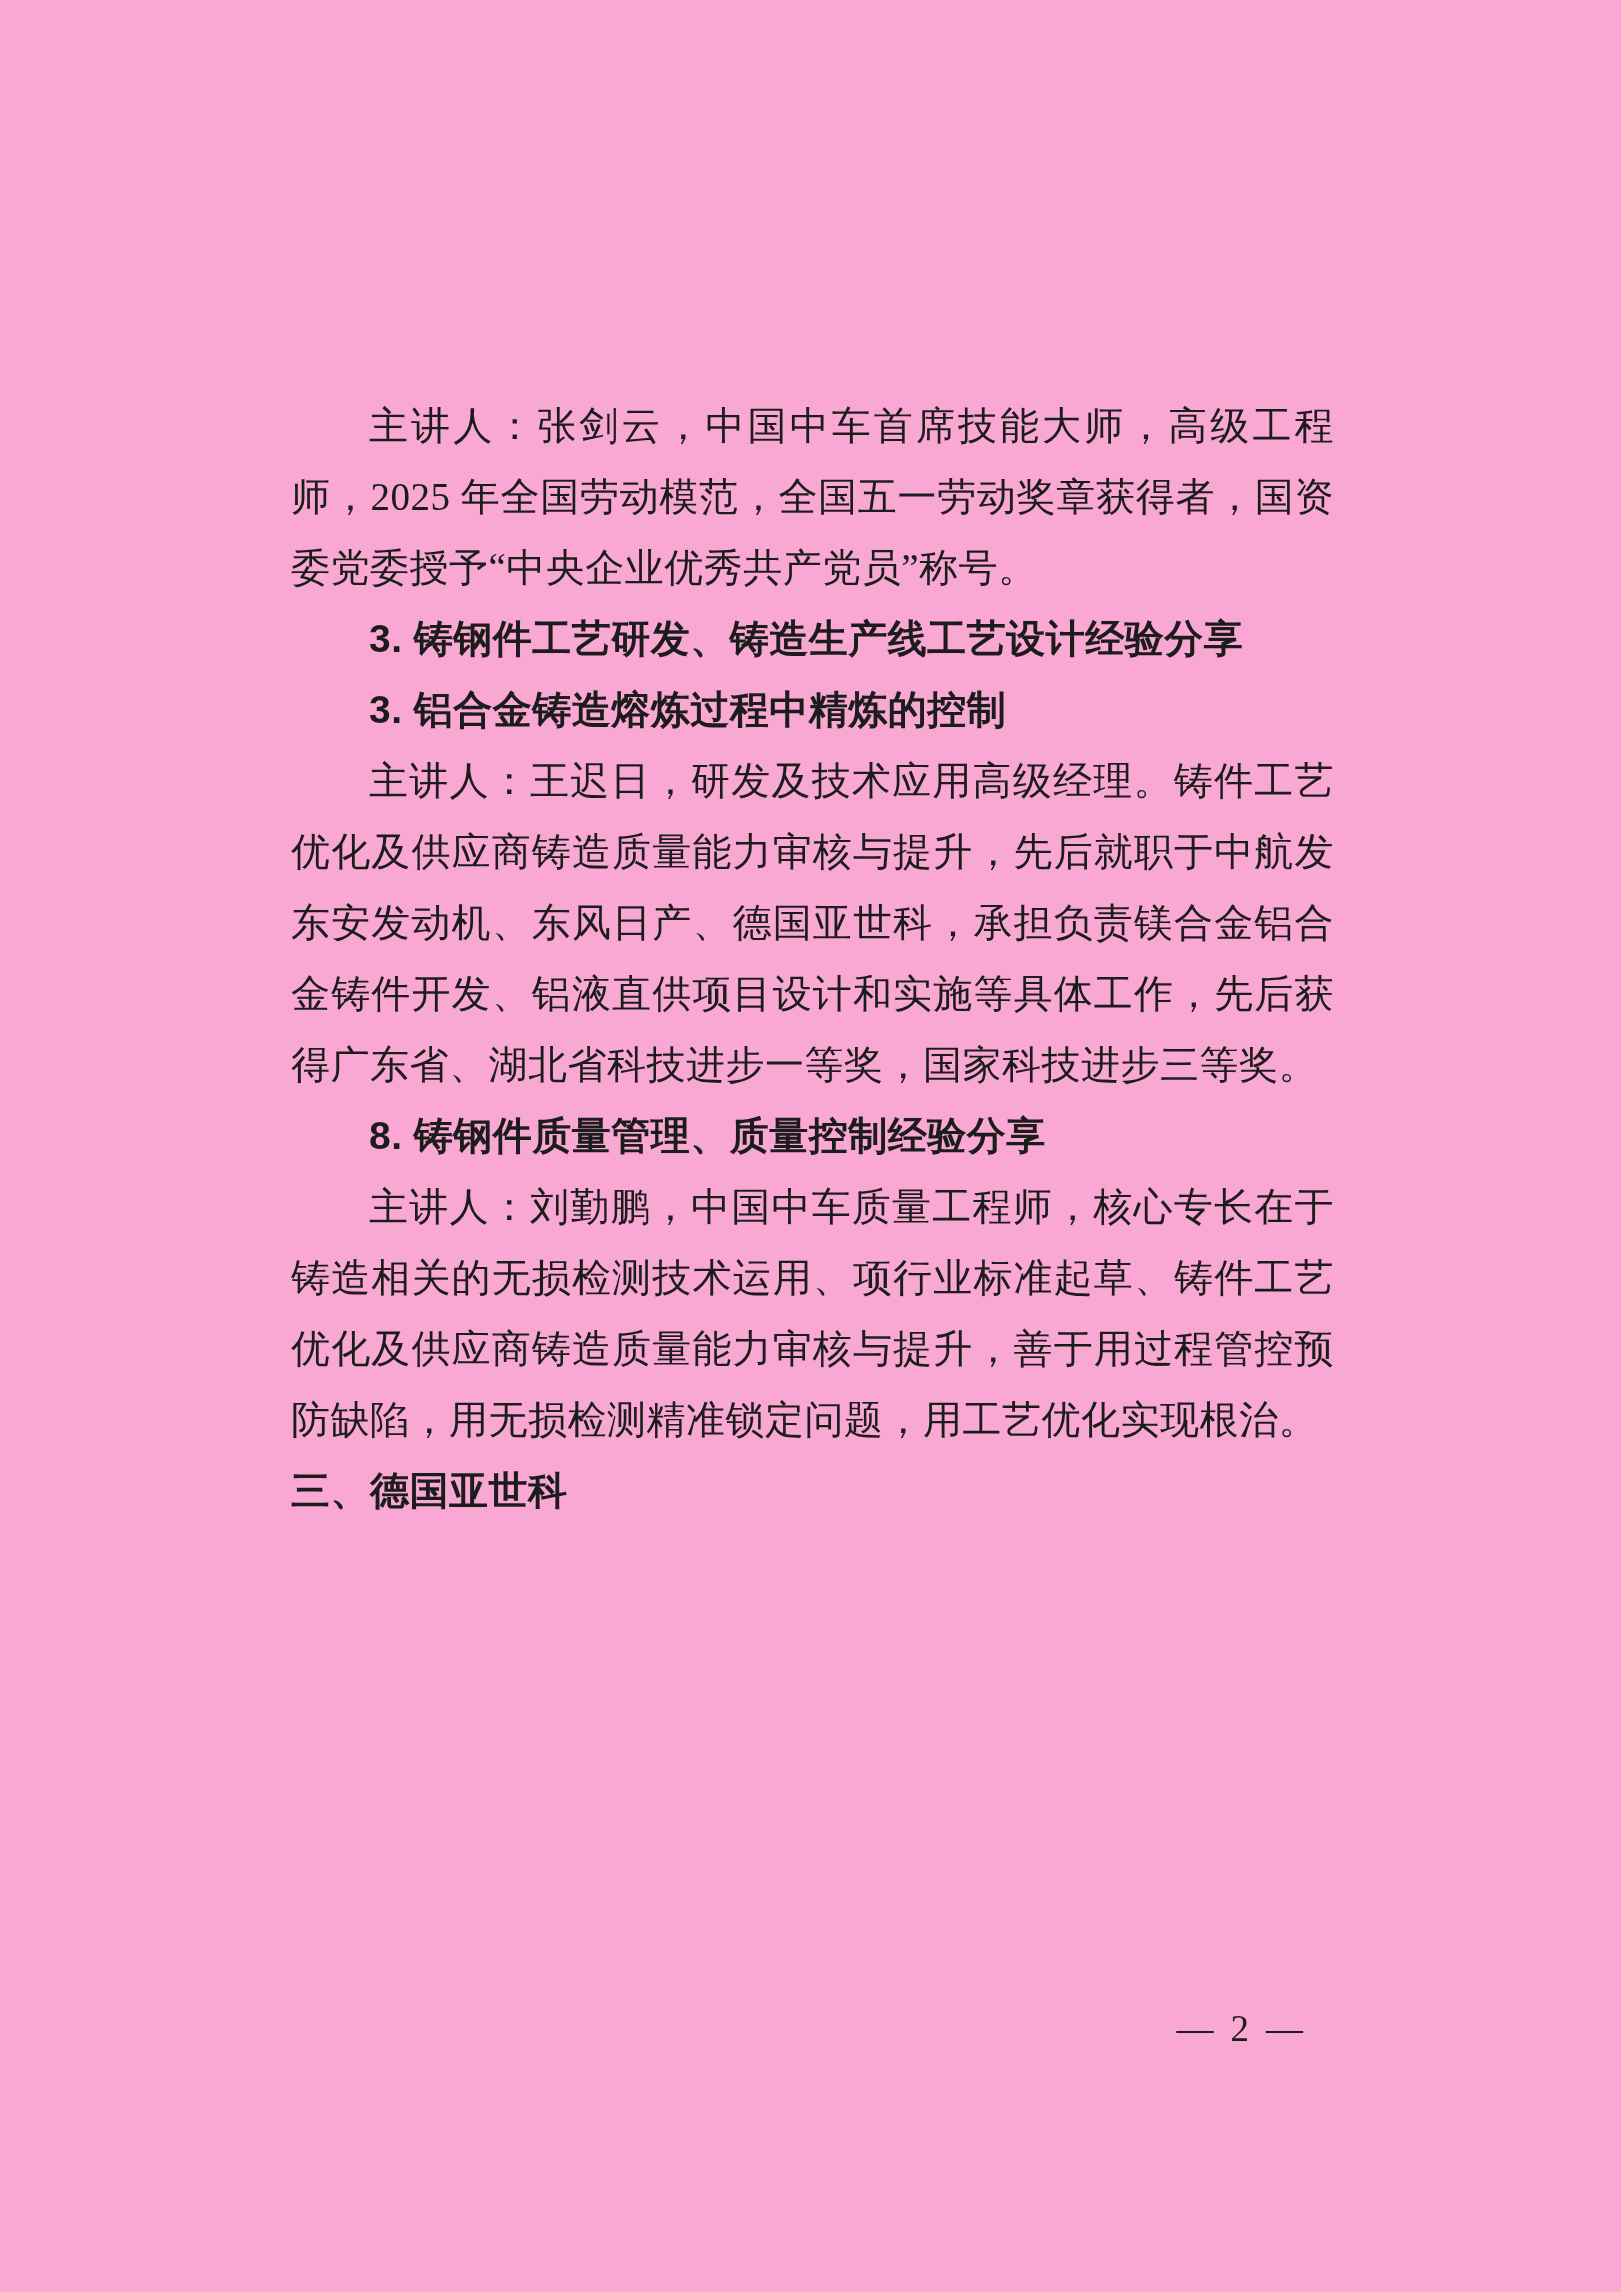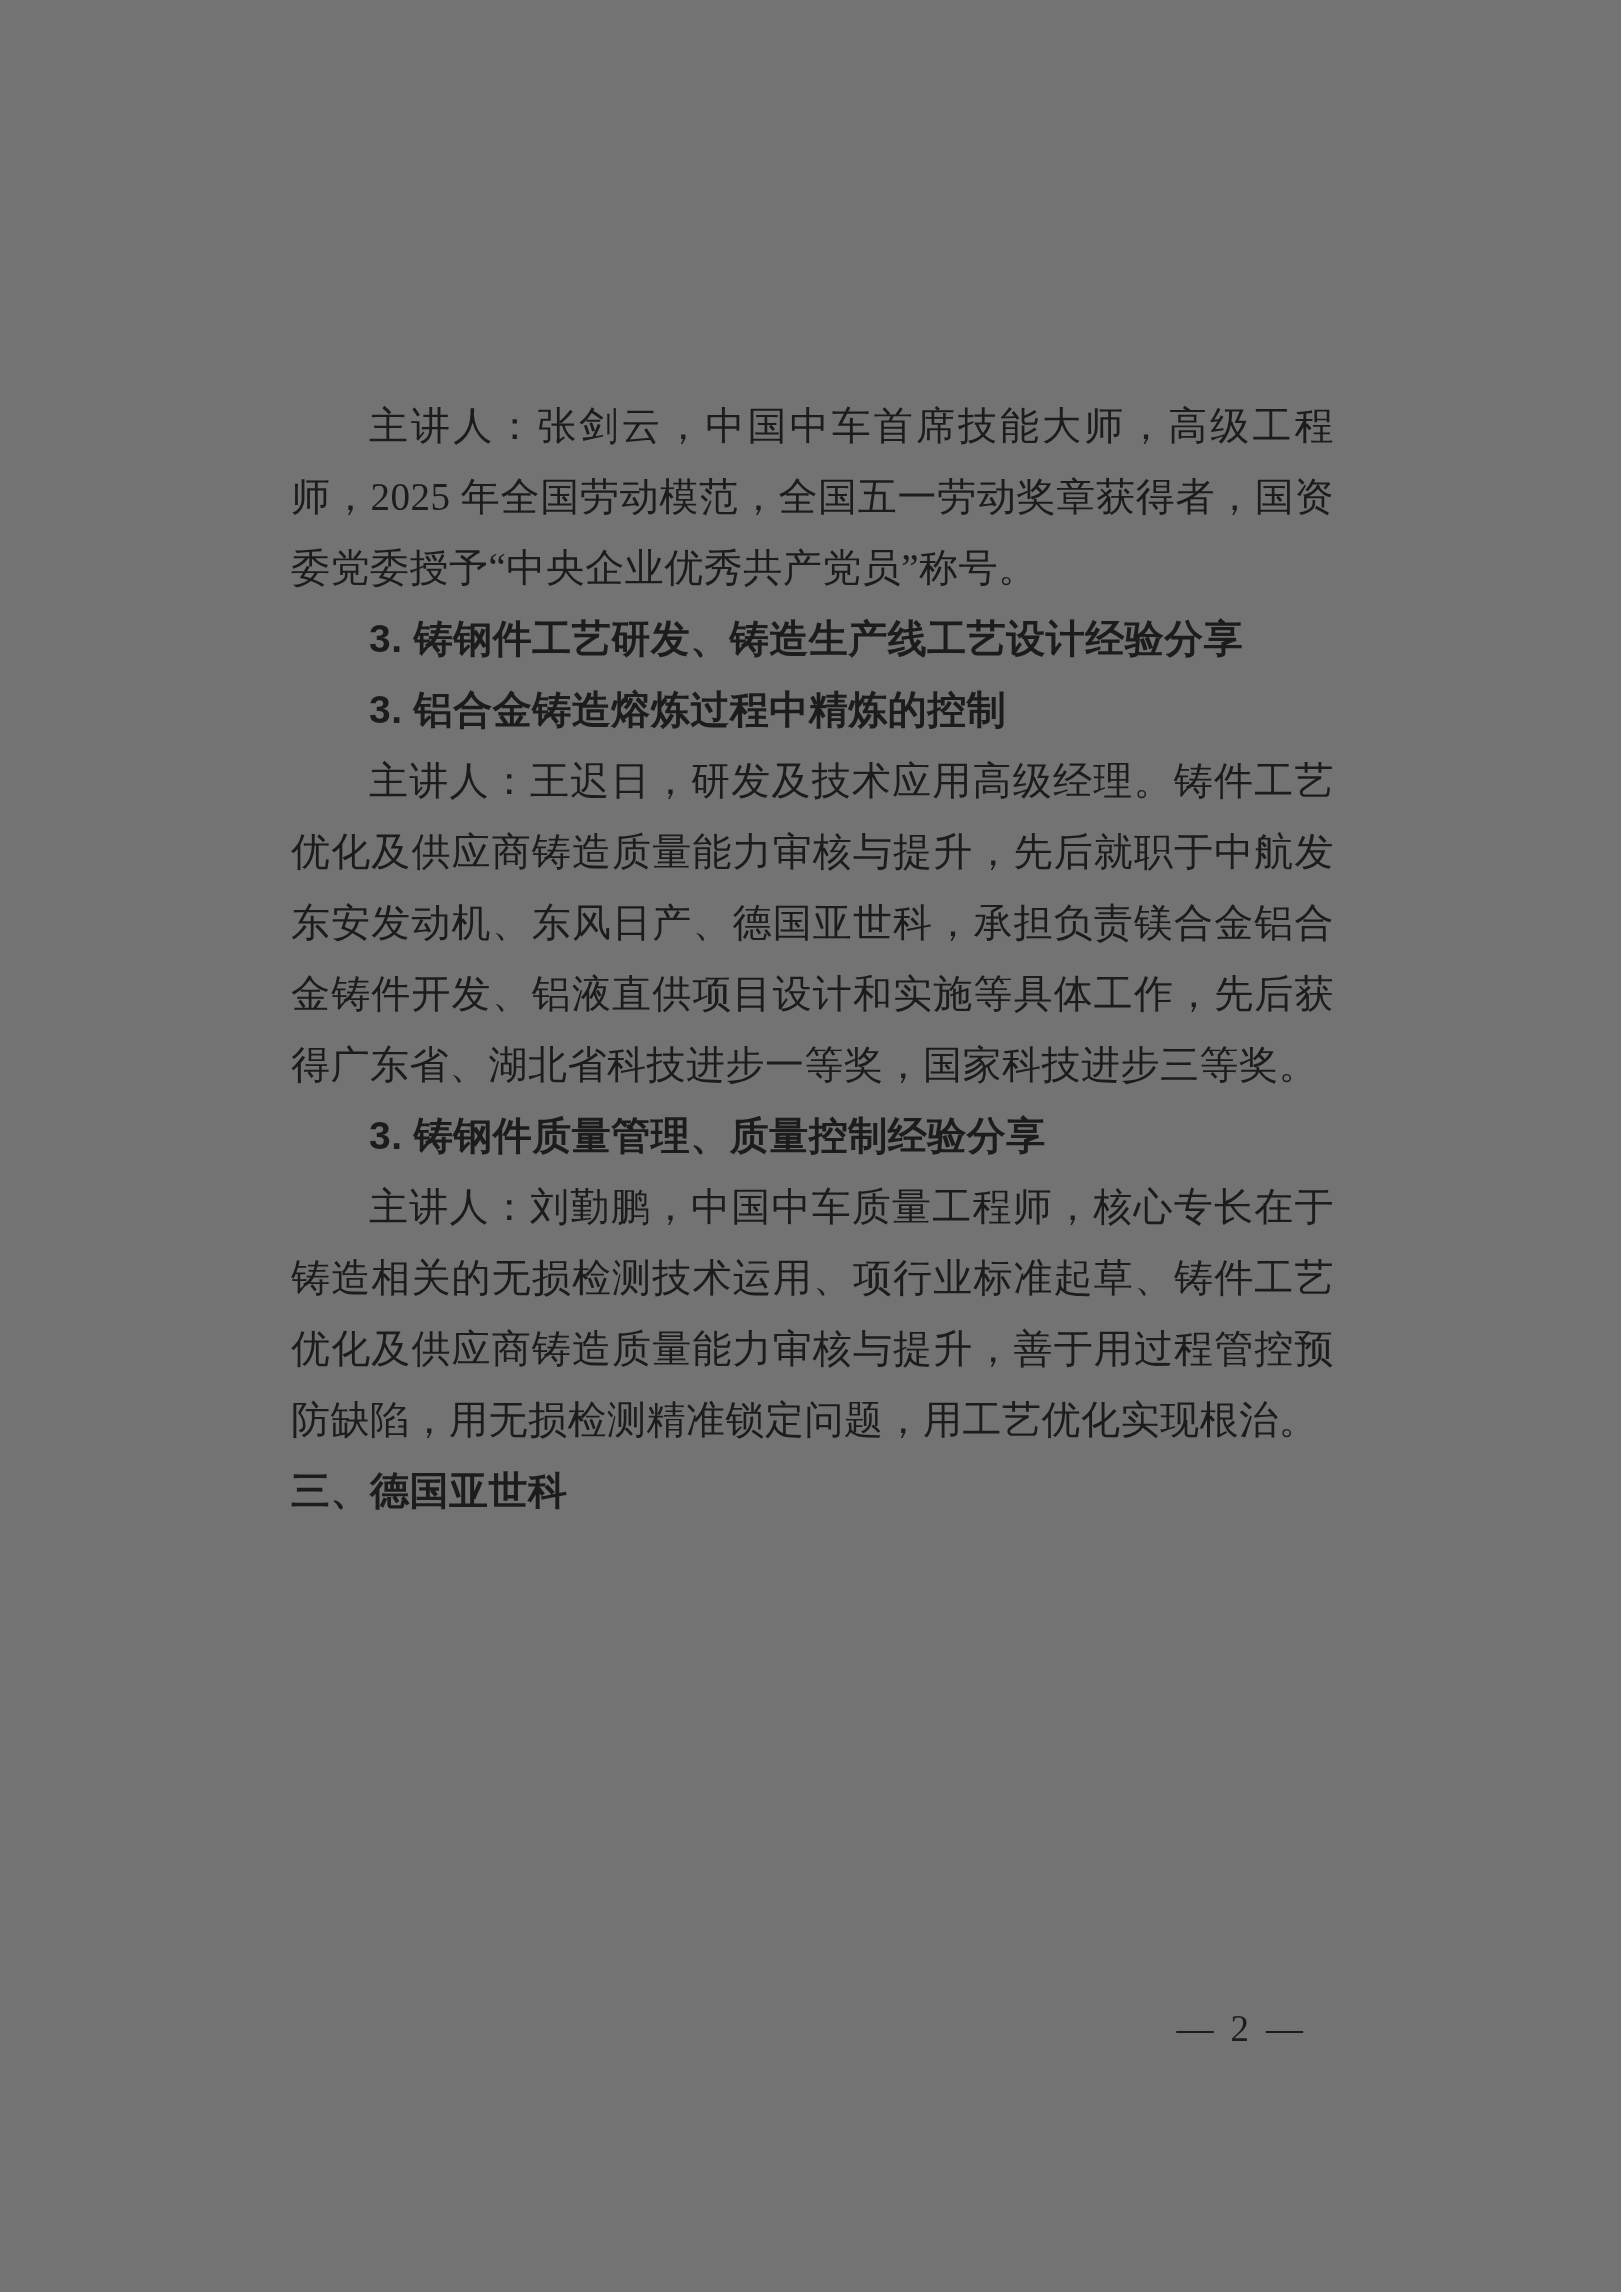--- a/index.html
+++ b/index.html
@@ -11,21 +11,21 @@
     height: 2293px;
     background: #ffffff;
     position: relative;
     overflow: hidden;
     font-family: "Liberation Serif", serif;
     color: #1c1c1c;
   }
   .doc-page {
     position: absolute;
     inset: 0;
-    background: #737373;
+    background: #f9a8d4;
   }
   .body-text {
     position: absolute;
     left: 291px;
     top: 390px;
     width: 1043px;
     font-size: 39px;
     line-height: 71px;
     text-align: justify;
     text-justify: inter-ideograph;
@@ -69,21 +69,21 @@
   <main class="body-text">
     <p class="para">主讲人：张剑云，中国中车首席技能大师，高级工程师，2025 年全国劳动模范，全国五一劳动奖章获得者，国资委党委授予“中央企业优秀共产党员”称号。</p>
 
     <h3 class="heading-num">3. 铸钢件工艺研发、铸造生产线工艺设计经验分享</h3>
 
 
     <h3 class="heading-num">3. 铝合金铸造熔炼过程中精炼的控制</h3>
 
     <p class="para">主讲人：王迟日，研发及技术应用高级经理。铸件工艺优化及供应商铸造质量能力审核与提升，先后就职于中航发东安发动机、东风日产、德国亚世科，承担负责镁合金铝合金铸件开发、铝液直供项目设计和实施等具体工作，先后获得广东省、湖北省科技进步一等奖，国家科技进步三等奖。</p>
 
-    <h3 class="heading-num">3. 铸钢件质量管理、质量控制经验分享</h3>
+    <h3 class="heading-num">8. 铸钢件质量管理、质量控制经验分享</h3>
 
     <p class="para">主讲人：刘勤鹏，中国中车质量工程师，核心专长在于铸造相关的无损检测技术运用、项行业标准起草、铸件工艺优化及供应商铸造质量能力审核与提升，善于用过程管控预防缺陷，用无损检测精准锁定问题，用工艺优化实现根治。</p>
 
     <h2 class="heading-l1">三、德国亚世科</h2>
   </main>
 
   <div class="page-number">— 2 —</div>
 
 </div>
 

